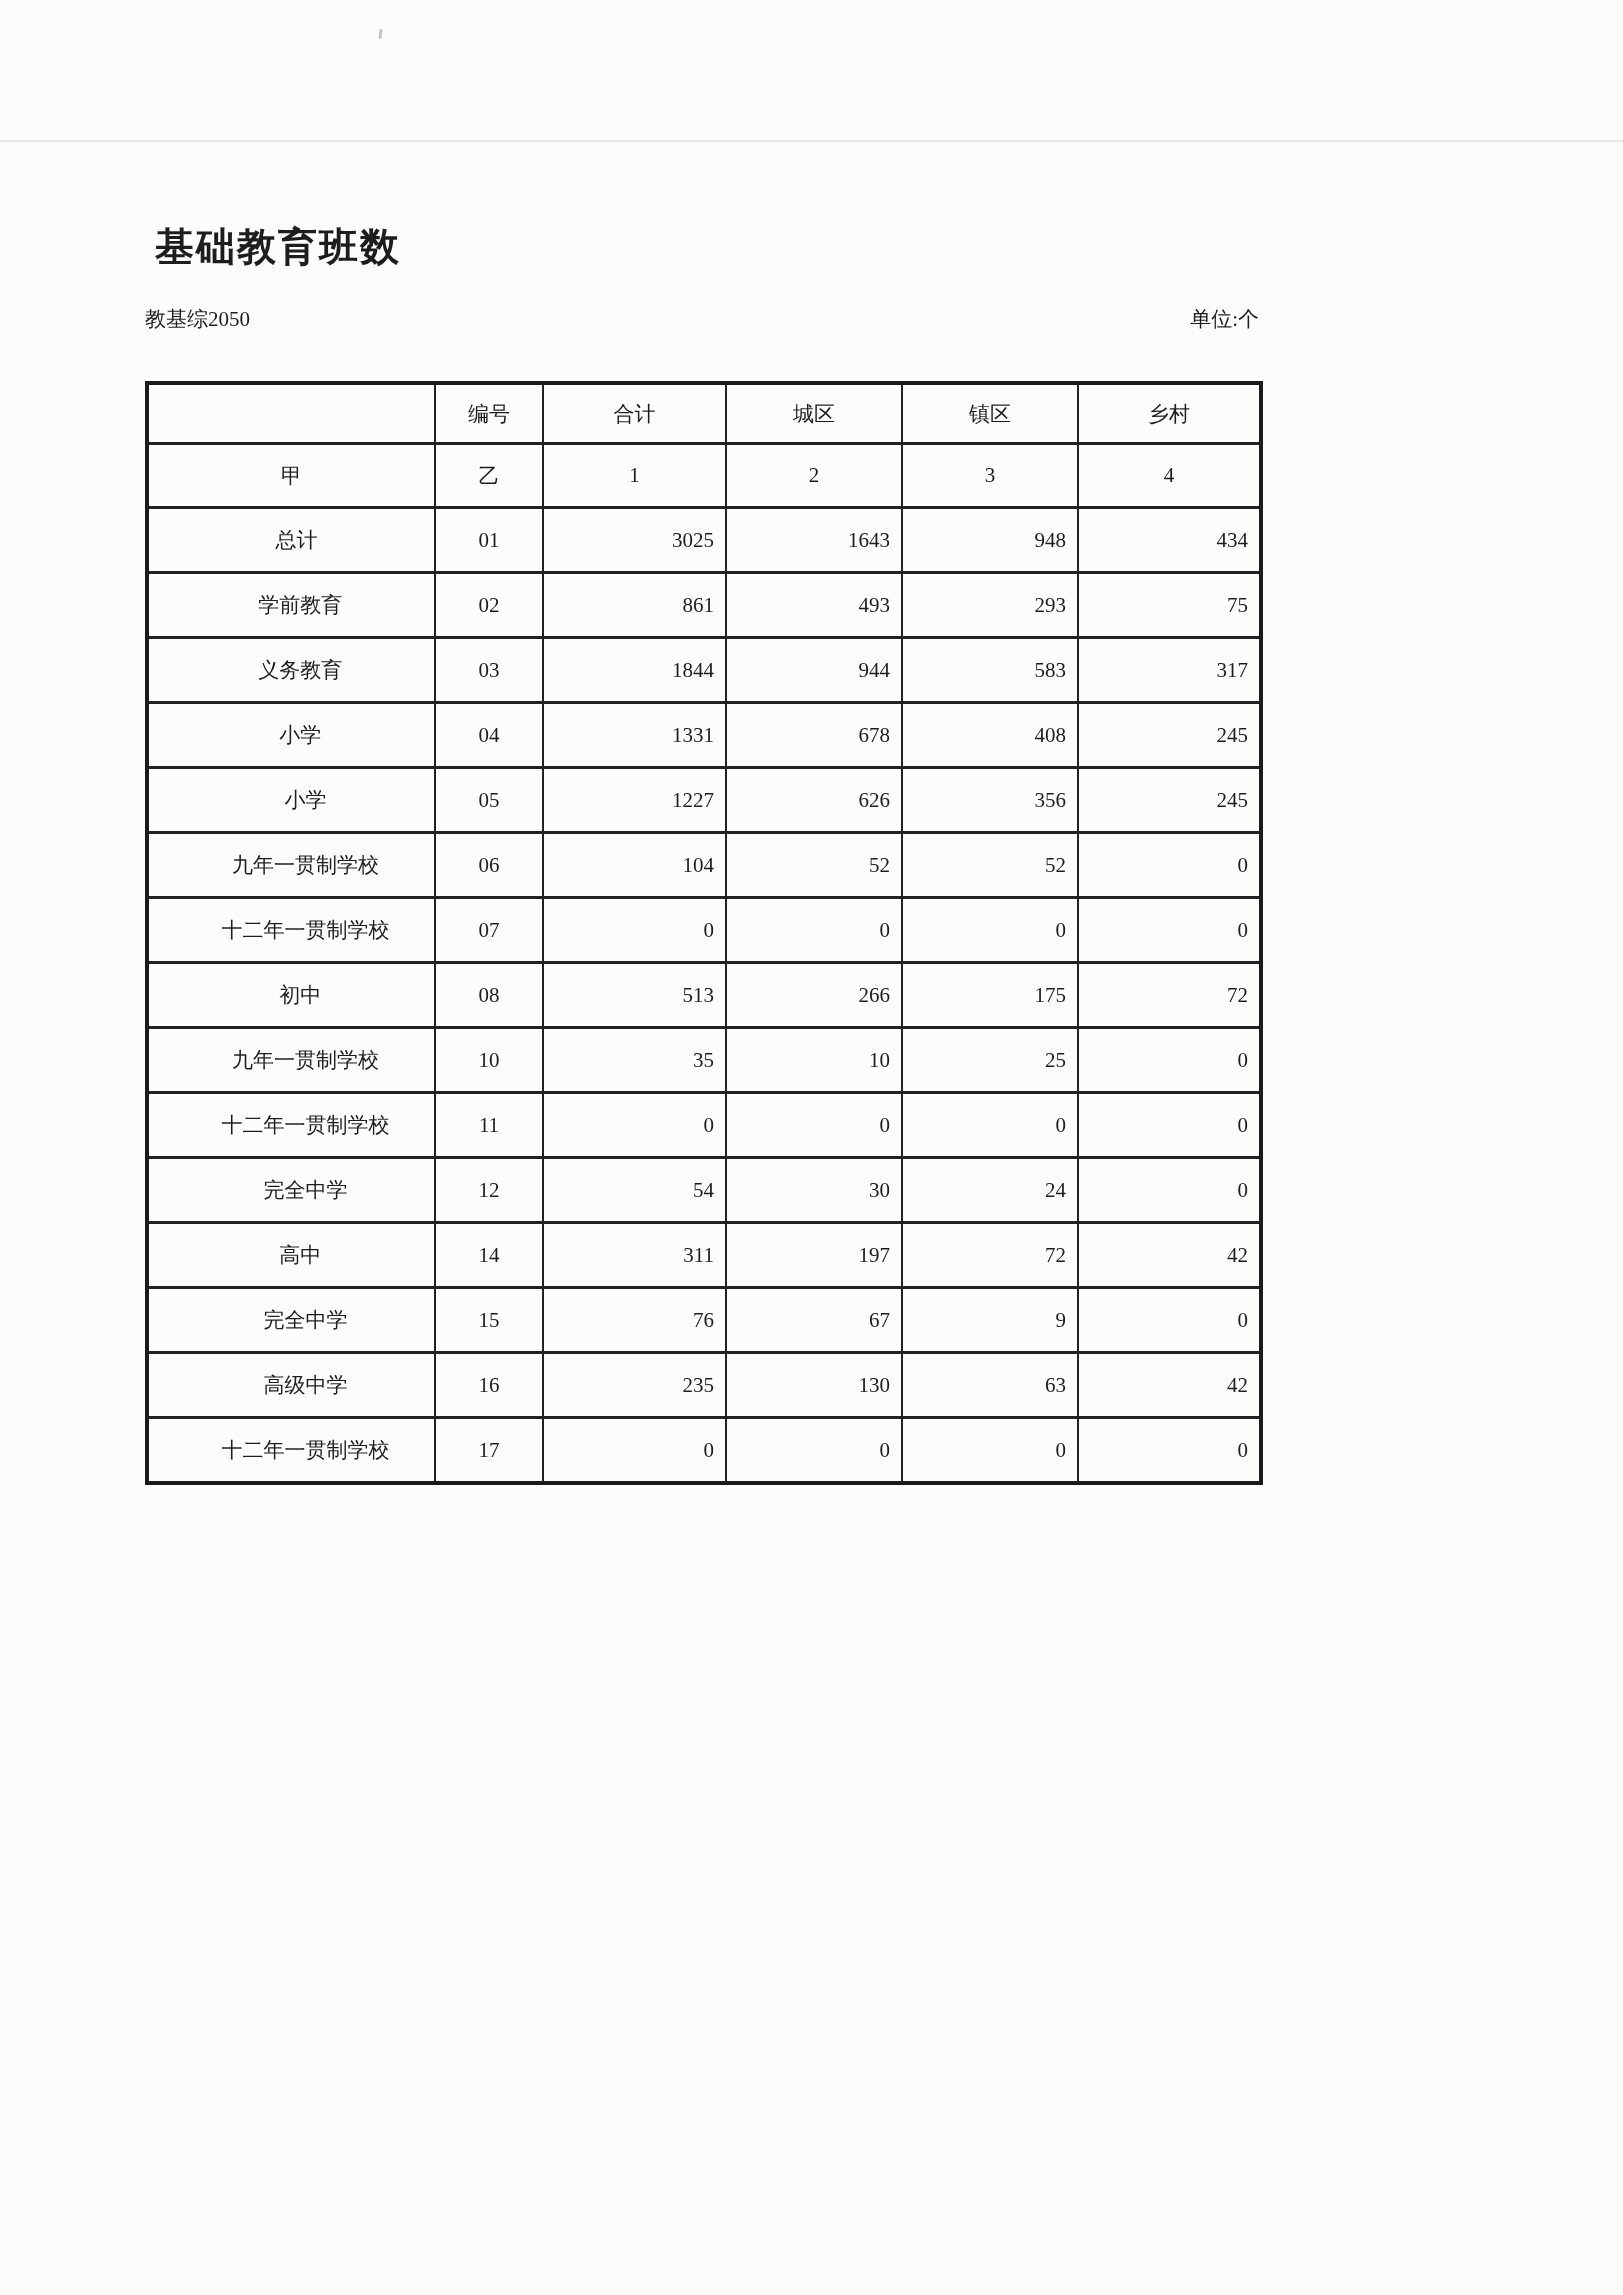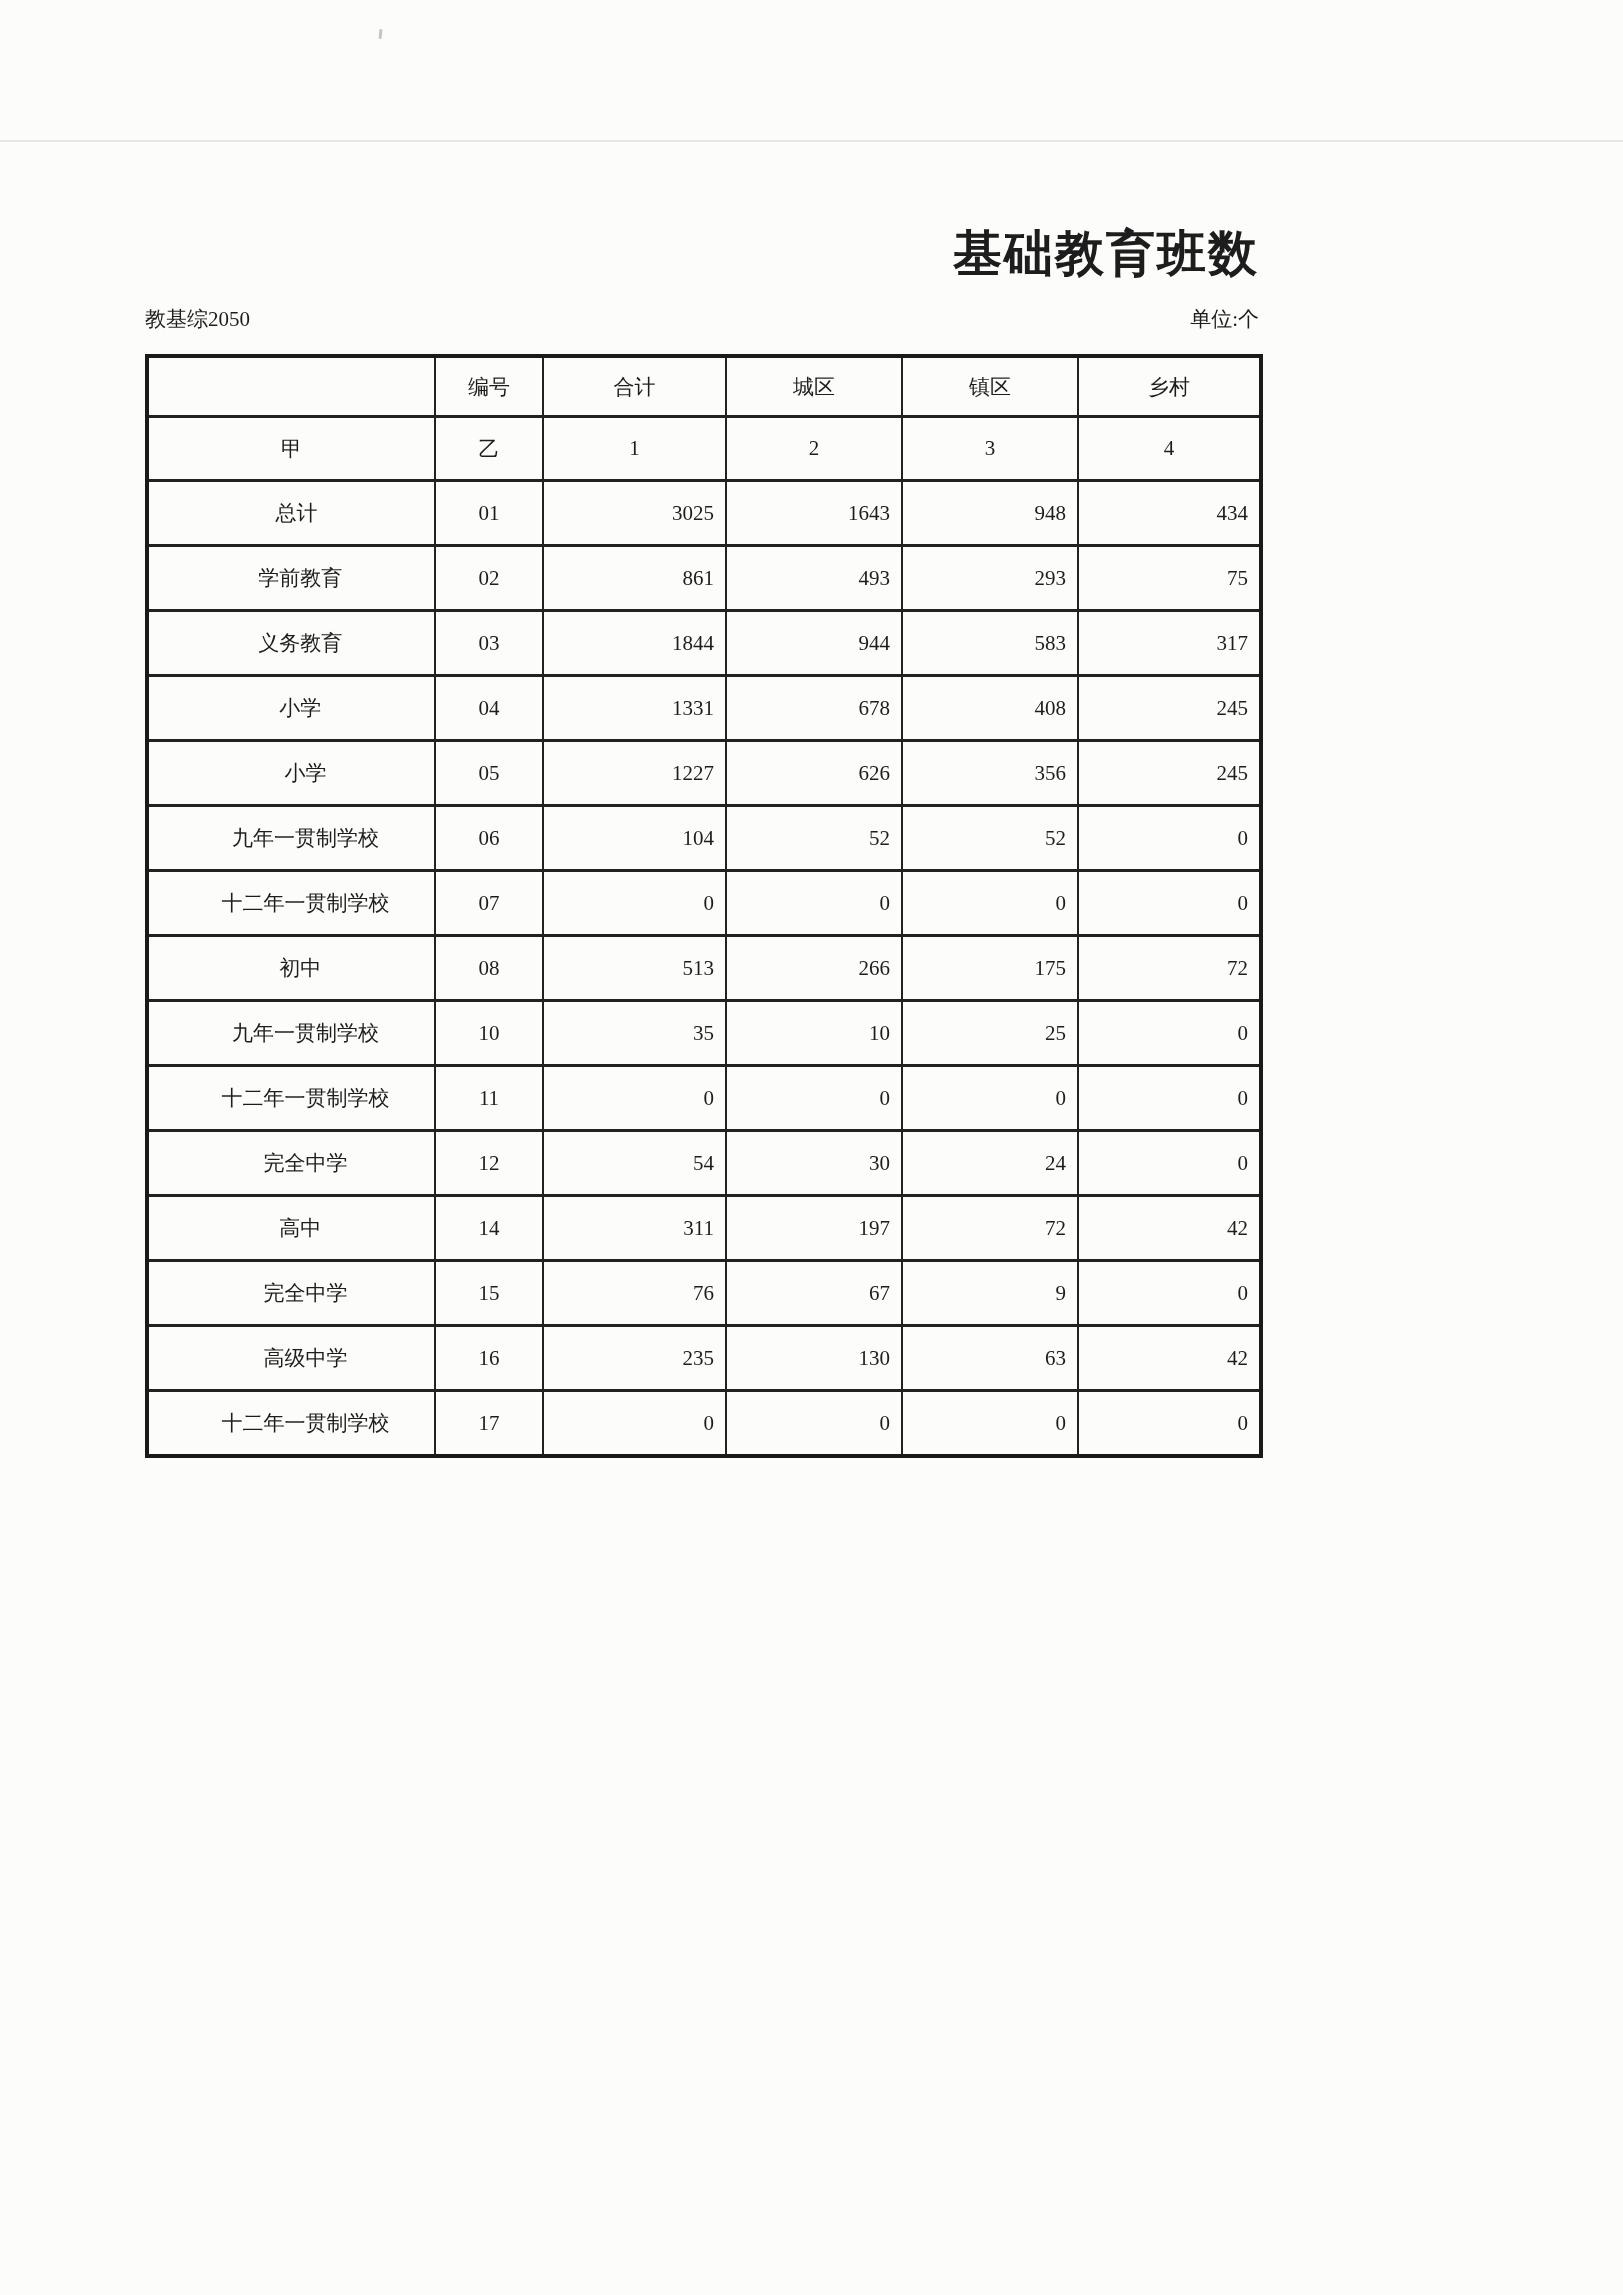--- a/index.html
+++ b/index.html
@@ -32,25 +32,25 @@
     width: 2.7px;
     height: 10.2px;
     background: #a6a6a2;
     opacity: 0.65;
     transform: rotate(6deg);
     border-radius: 1.4px;
   }
 
   .doc-title {
     position: absolute;
-    left: 145px;
+    left: 155px;
     top: 222px;
     width: 1114px;
-    text-align: right;
-    font-size: 49px;
+    text-align: left;
+    font-size: 39px;
     font-weight: 700;
     letter-spacing: 2px;
     line-height: 1.3;
     white-space: nowrap;
   }
 
   .meta-row {
     position: absolute;
     left: 145px;
     top: 306px;
@@ -58,21 +58,21 @@
     display: flex;
     justify-content: space-between;
     align-items: flex-end;
     font-size: 21px;
     line-height: 27px;
   }
 
   table.report {
     position: absolute;
     left: 145px;
-    top: 354px;
+    top: 381px;
     width: 1114px;
     border-collapse: collapse;
     table-layout: fixed;
     border: 4.1px solid #1a1a1a;
   }
   table.report th,
   table.report td {
     border: 2px solid #222;
     border-top-width: 3.4px;
     border-bottom-width: 3.4px;

